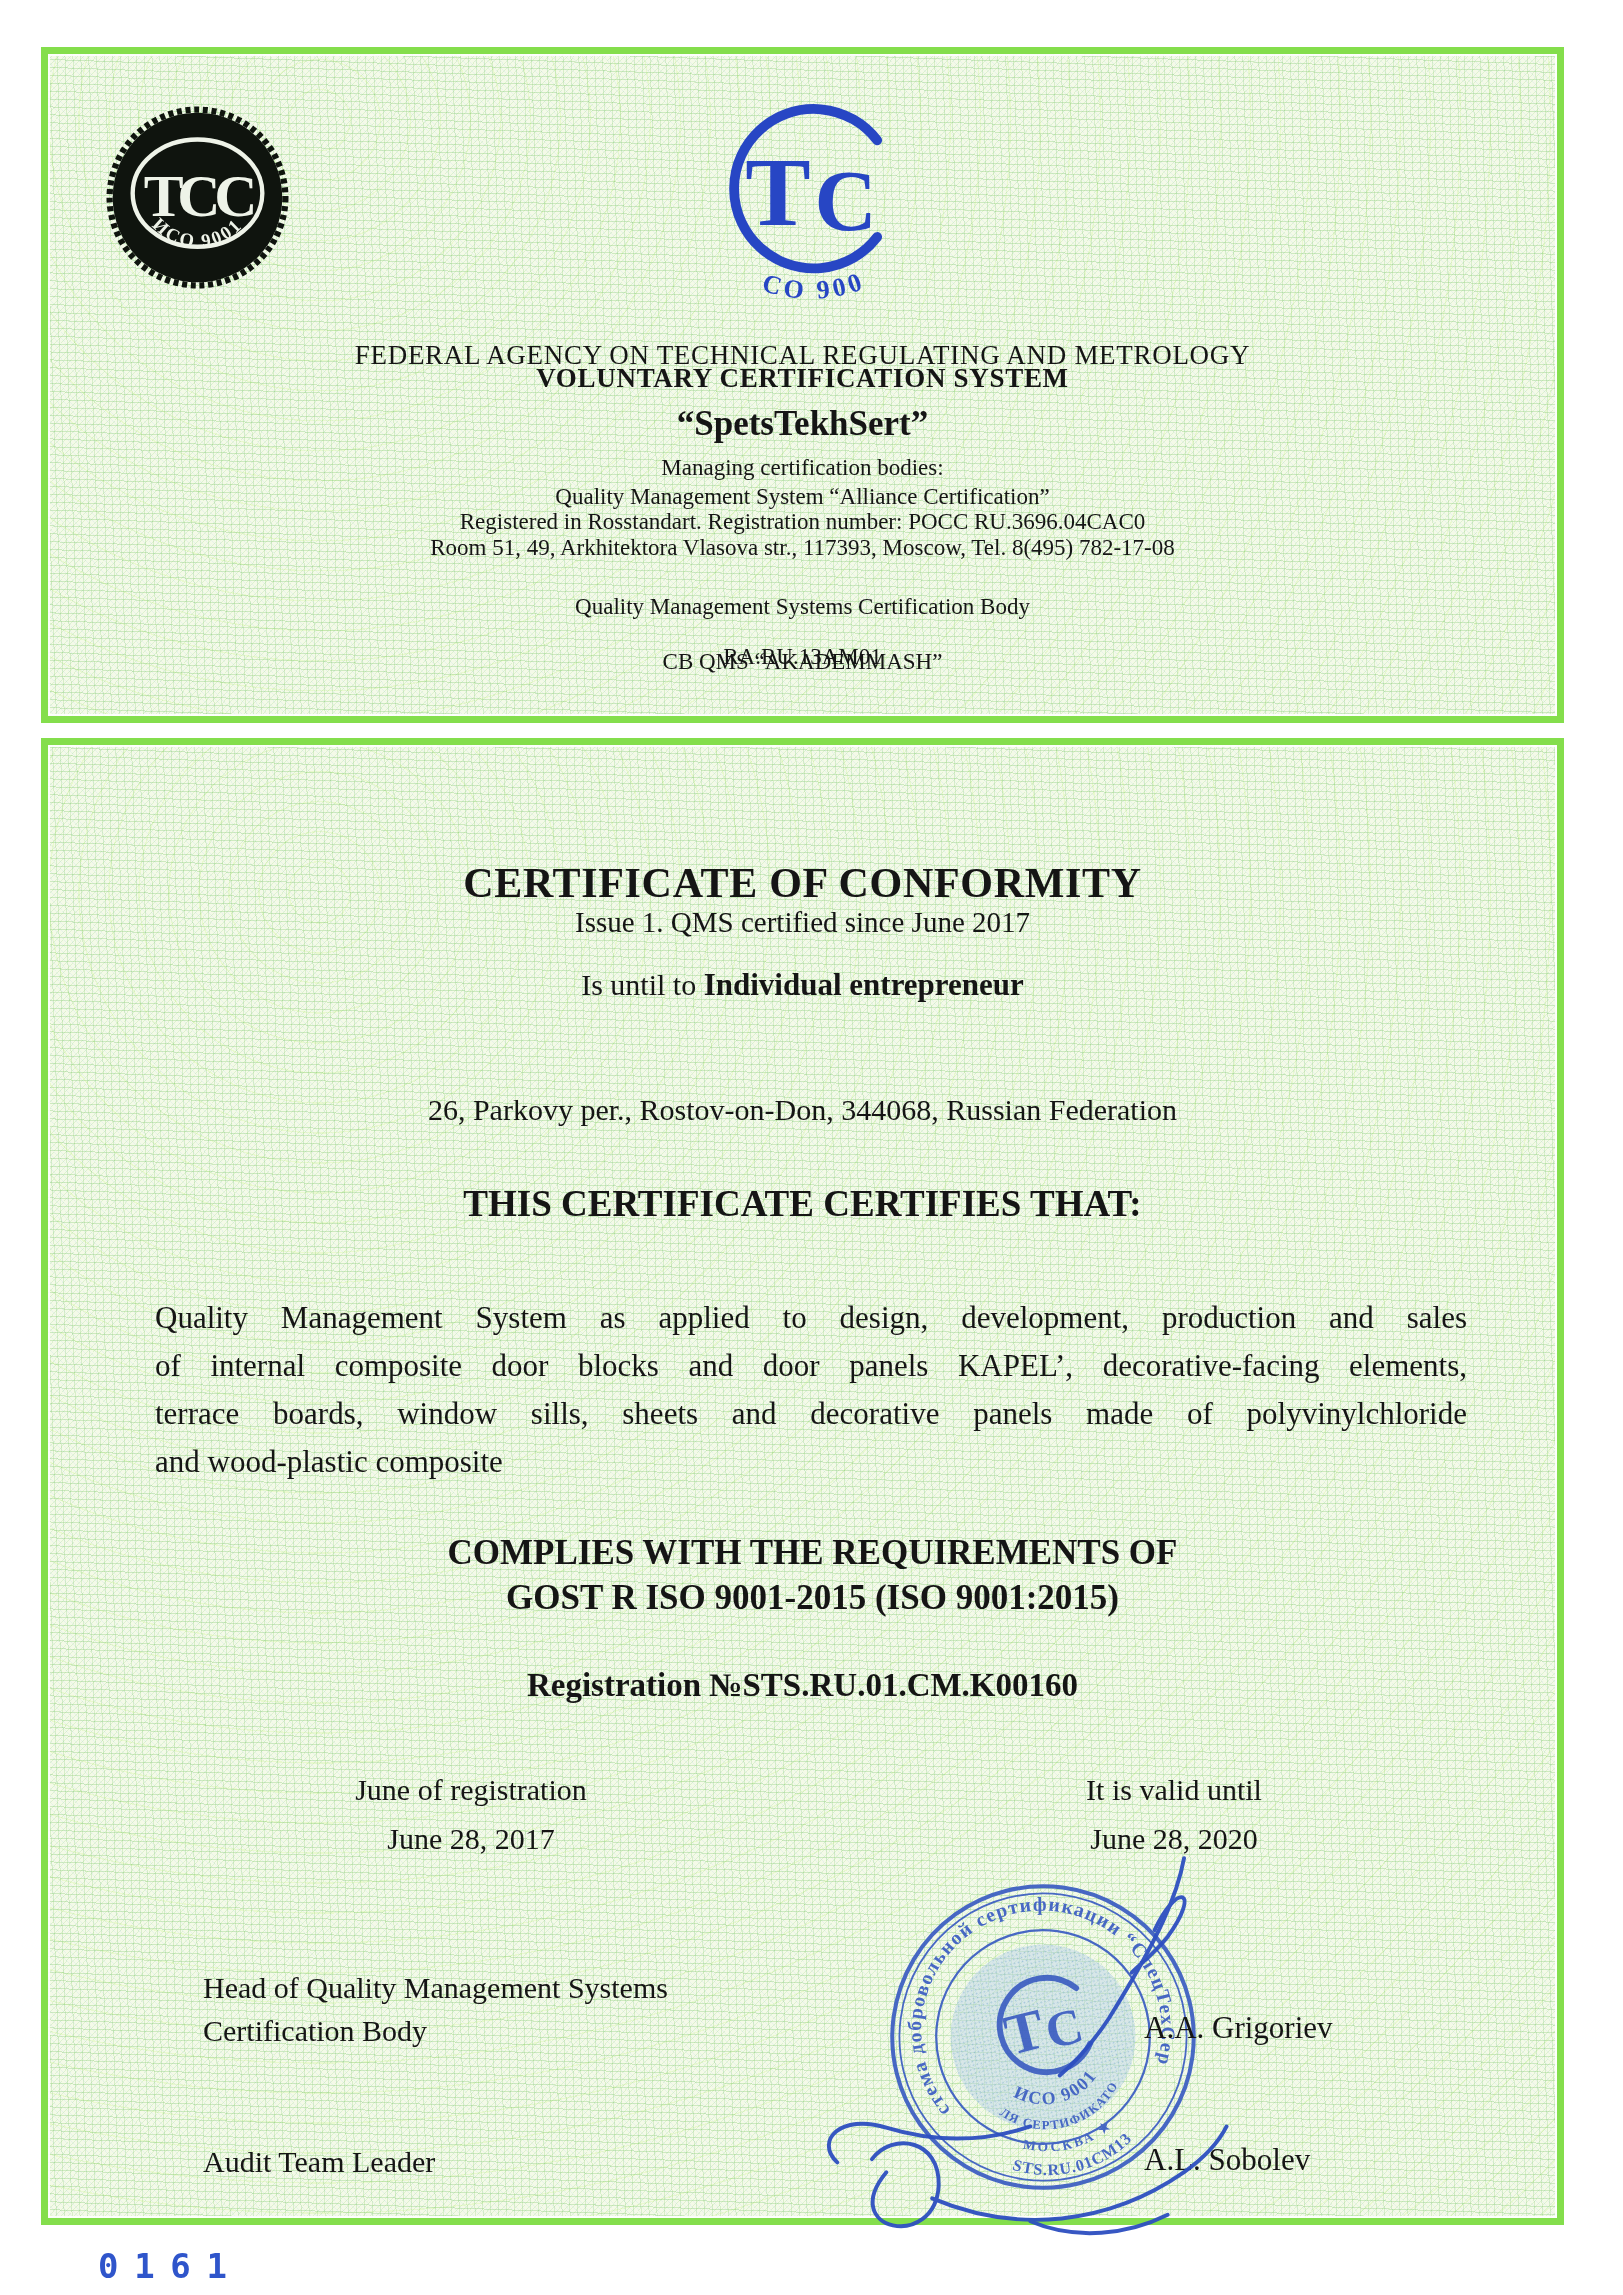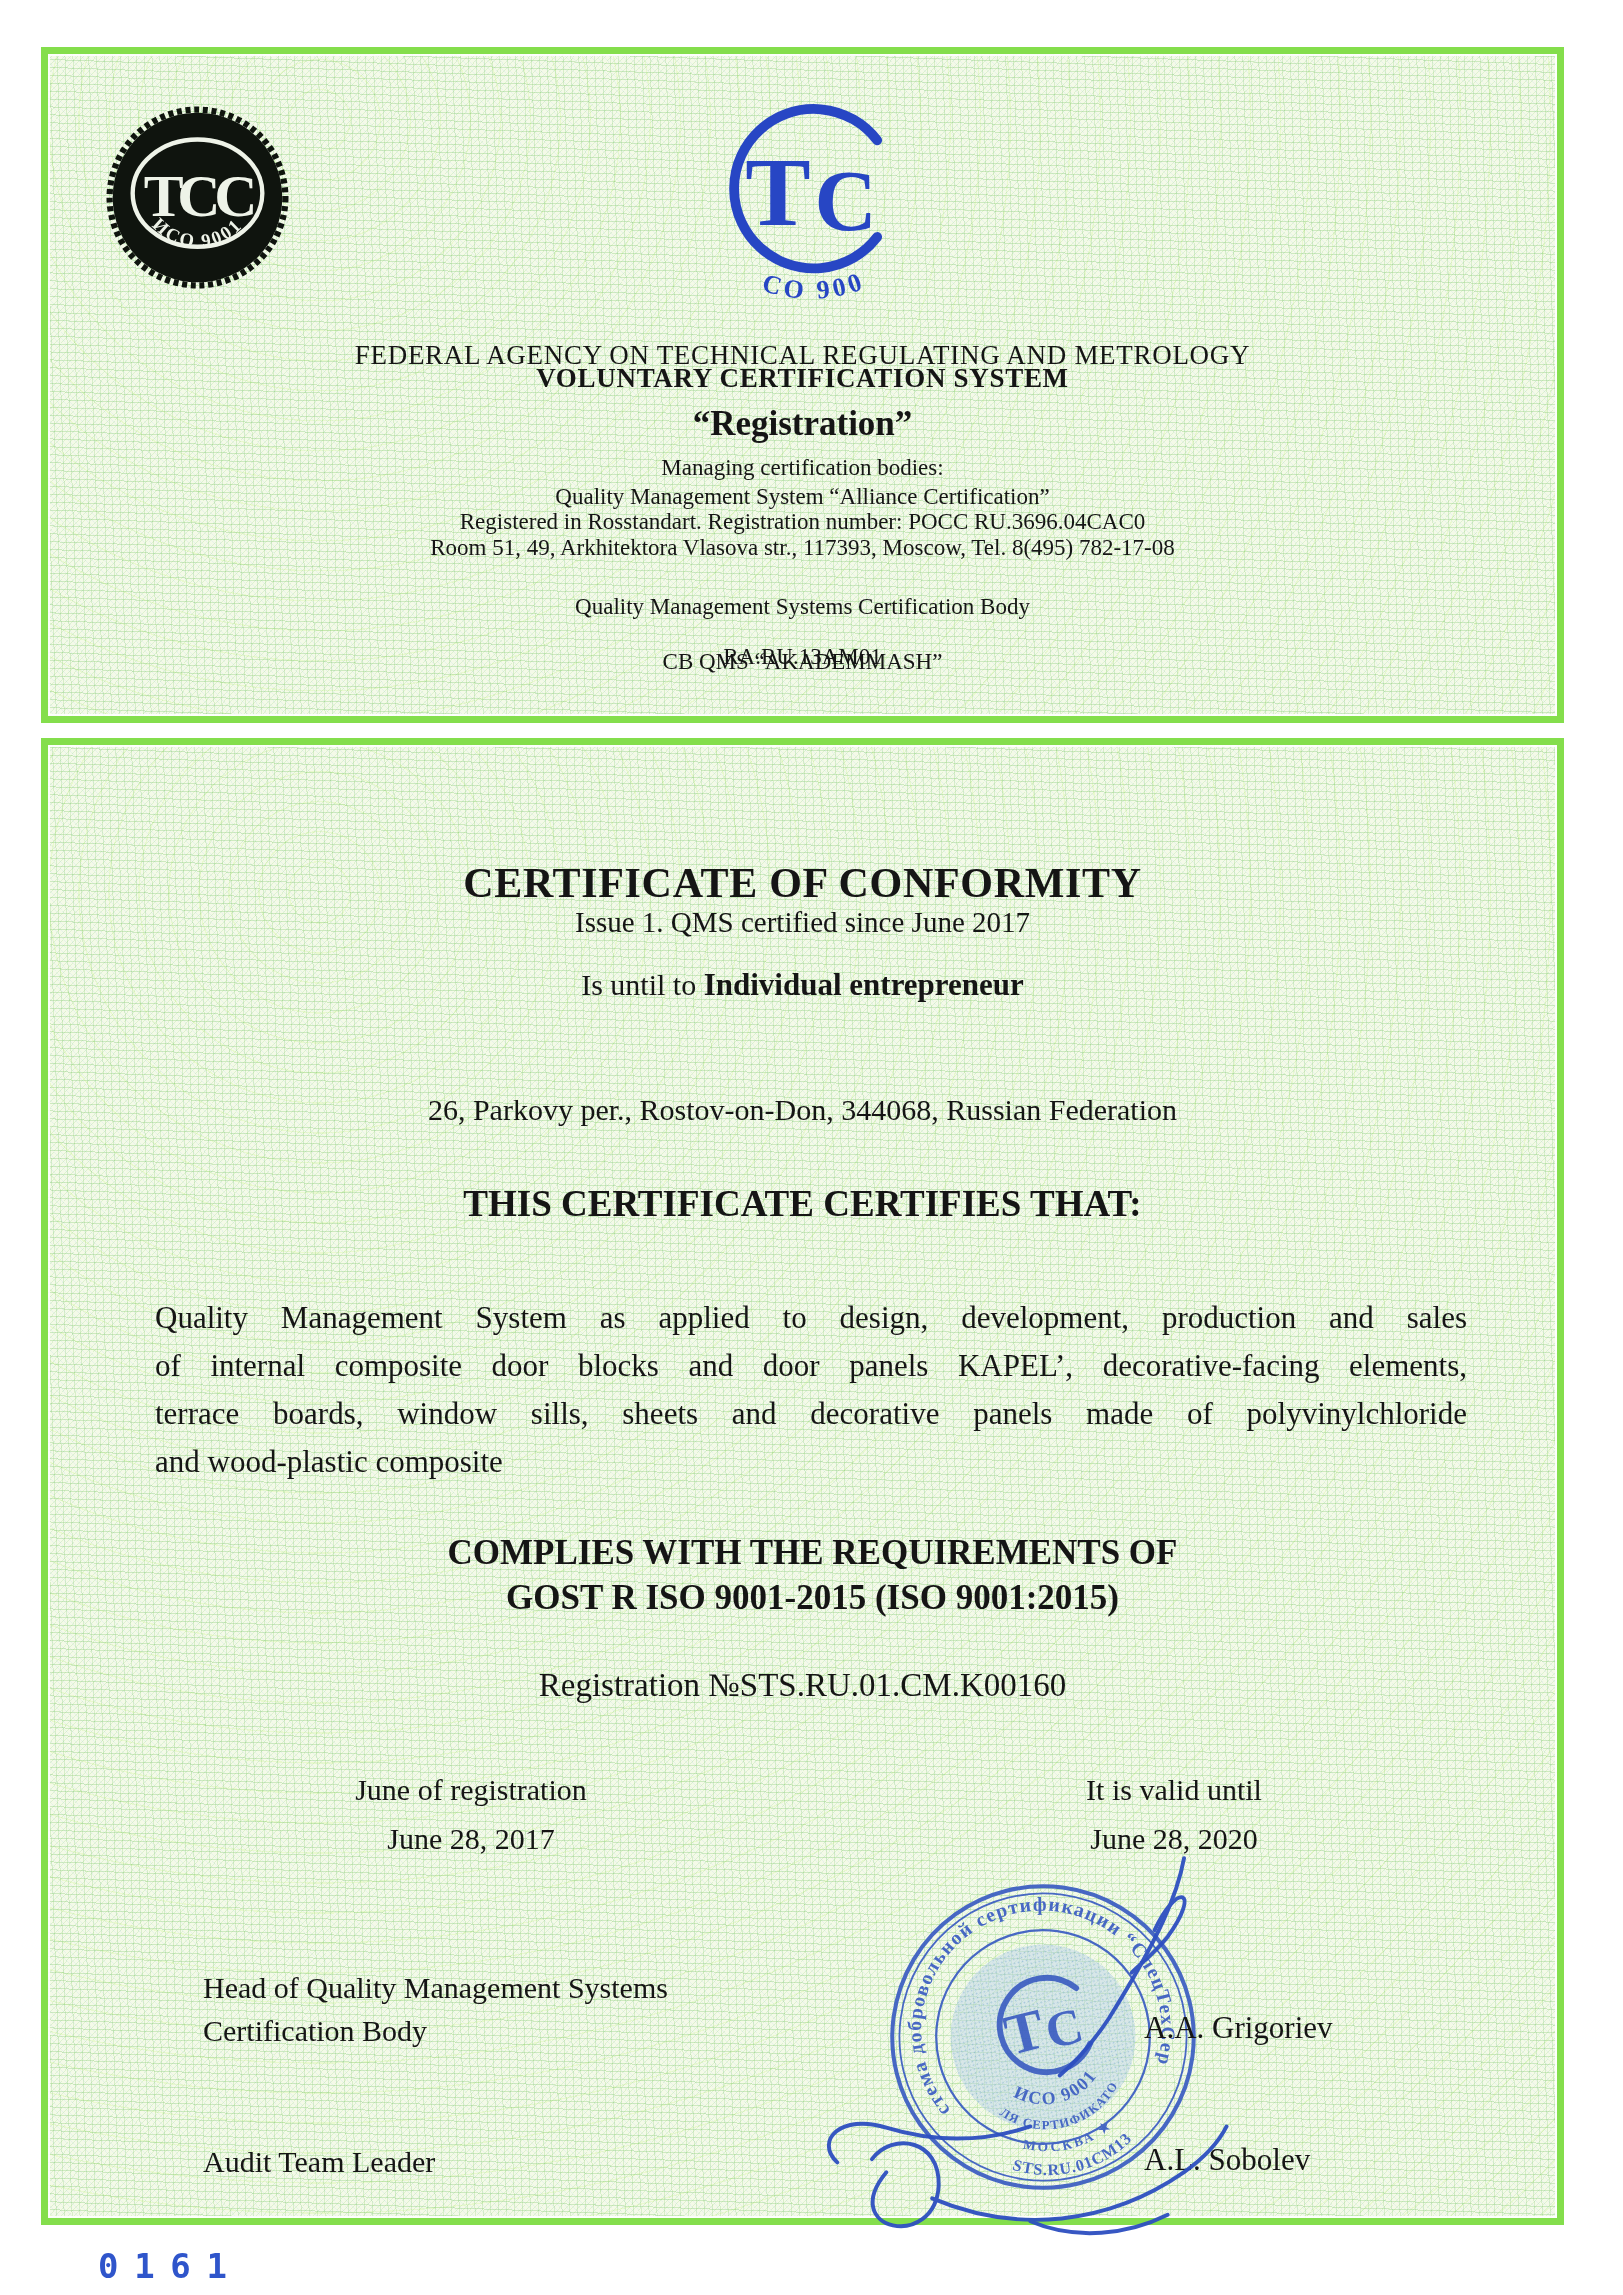--- a/index.html
+++ b/index.html
@@ -39,21 +39,21 @@
   .issue{font-size:29px;}
   .given{font-size:30px;}
   .given b{font-size:31px;}
   .holder{font-size:33px;font-weight:bold;}
   .addr{font-size:30px;}
   .certifies{font-size:37px;font-weight:bold;}
   .scope{position:absolute;left:107px;width:1312px;font-size:31px;line-height:48px;}
   .scope-line{text-align:justify;text-align-last:justify;}
   .scope-line.last{text-align-last:left;}
   .complies{font-size:35px;font-weight:bold;line-height:45px;padding-left:20px;}
-  .regnum{font-size:33px;font-weight:normal;}
+  .regnum{font-size:33px;font-weight:bold;}
   .datecol{position:absolute;width:458px;text-align:center;font-size:30px;line-height:49px;white-space:nowrap;}
   .sig-label{position:absolute;left:155px;font-size:30px;line-height:43px;z-index:3;}
   .sig-name{position:absolute;left:1096px;font-size:31px;white-space:nowrap;z-index:3;}
   .stamp-wrap{position:absolute;left:838px;top:1135px;width:314px;height:314px;transform:rotate(-14deg);opacity:.92;z-index:2;}
   .sig-ink{position:absolute;left:753px;top:1087px;width:524px;height:458px;z-index:4;pointer-events:none;}
   .serial{
     position:absolute;left:98px;top:2246px;
     font-family:"DejaVu Sans Mono", monospace;
     font-weight:bold;font-size:34px;letter-spacing:15.7px;color:#2f55cb;
   }
@@ -82,21 +82,21 @@
       <text x="60" y="196" font-size="150" font-weight="bold" fill="#2746c4">T</text>
       <text x="166" y="204" font-size="132" font-weight="bold" fill="#2746c4">C</text>
       <path id="blogo-arc" d="M 70 290 A 230 230 0 0 0 250 290" fill="none"></path>
       <text font-size="40" font-weight="bold" fill="#2746c4" letter-spacing="6">
         <textPath href="#blogo-arc" startOffset="50%" text-anchor="middle">ИСО 9001</textPath>
       </text>
     </svg>
 
     <div class="ctr agency" style="top:286px;">FEDERAL AGENCY ON TECHNICAL REGULATING AND METROLOGY</div>
     <div class="ctr agency" style="top:309px;font-weight:bold;">VOLUNTARY CERTIFICATION SYSTEM</div>
-    <div class="ctr sysname" style="top:350px;">“Registration”</div>
+    <div class="ctr sysname" style="top:350px;">“SpetsTekhSert”</div>
     <div class="ctr hsmall" style="top:401px;">Managing certification bodies:</div>
     <div class="ctr hsmall" style="top:430px;">Quality Management System “Alliance Certification”</div>
     <div class="ctr hsmall" style="top:455px;">Registered in Rosstandart. Registration number: POCC RU.3696.04CAC0</div>
     <div class="ctr hsmall" style="top:481px;">Room 51, 49, Arkhitektora Vlasova str., 117393, Moscow, Tel. 8(495) 782-17-08</div>
     <div class="ctr hsmall" style="top:540px;">Quality Management Systems Certification Body</div>
     <div class="ctr hsmall" style="top:595px;">CB QMS “AKADEMMASH”</div>
     <div class="ctr hsmall" style="top:590px;">RA.RU.13AM01</div>
   </section>
 
   <section class="panel panel-main guilloche">

